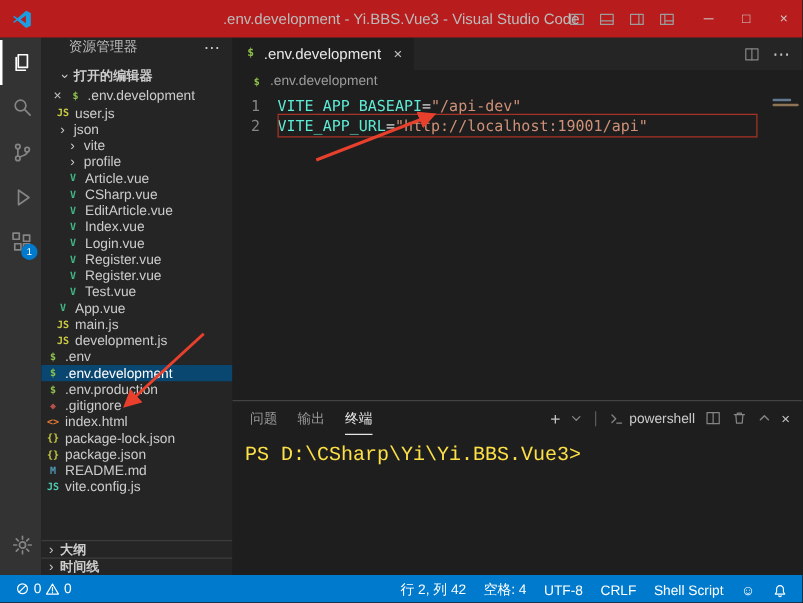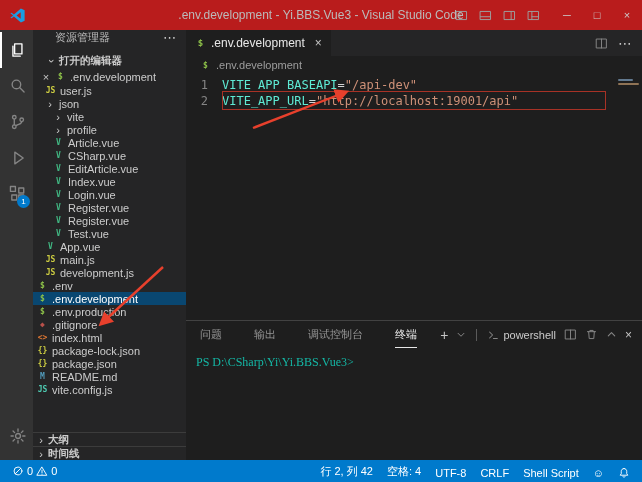--- a/index.html
+++ b/index.html
@@ -61,29 +61,29 @@
 .tok-variable{color:#5eead4}
 .tok-operator{color:#d4d4d4}
 .tok-string{color:#ce9178}
 .annotate-box{position:absolute;left:36px;right:10px;top:-2px;bottom:-1px;border:1px solid var(--annotation-box,#a83226);pointer-events:none}
 .minimap{width:26px;flex:none;position:relative}
 .mm-line{position:absolute;height:2px;border-radius:1px}
 
 
 .panel{height:140px;border-top:1px solid #424242;display:flex;flex-direction:column}
 .panel-head{height:27px;display:flex;align-items:center;padding:0 10px 0 14px;flex:none}
-.panel-tabs{display:flex;gap:32px;height:100%}
+.panel-tabs{display:flex;gap:16px;height:100%}
 .ptab{display:flex;align-items:center;font-size:11px;color:#969696;border-bottom:1px solid transparent}
 .ptab.active{color:#e7e7e7;border-bottom-color:#e7e7e7}
 .panel-actions{margin-left:auto;display:flex;align-items:center;gap:8px}
 .pa{display:flex;align-items:center;color:#c5c5c5;font-size:12px}
 .pa-plus{font-size:14px;line-height:1}
 .pa-divider{width:1px;height:12px;background:#5a5a5a;margin:0 2px}
 .ps-item{display:flex;align-items:center;gap:4px;font-size:11px;color:#cccccc}
-.term-body{padding:7px 0 0 10px;font-family:Liberation Serif, serif;font-size:12px;color:#14b8a6}
+.term-body{padding:7px 0 0 10px;font-family:Liberation Mono, monospace;font-size:16px;color:#fde047}
 
 
 .statusbar{height:22px;background:var(--accent,#007acc);display:flex;align-items:center;color:#ffffff;font-size:11px;padding:0 8px}
 .sb-item{display:flex;align-items:center;gap:3px;padding:0 4px;white-space:nowrap}
 .sb-right{margin-left:auto;display:flex;align-items:flex-end;gap:6px}
 .sb-ic{stroke:#ffffff;fill:none;stroke-width:1.1;stroke-linecap:round;stroke-linejoin:round}
 
 
 .annotations{position:absolute;inset:0;pointer-events:none;z-index:40}
 .arrow-line{stroke:var(--annotation,#e8402c);stroke-width:2.4;fill:none}
@@ -341,21 +341,20 @@
         <div class="mm-line" style="top:5px;left:2px;width:15px;background:#62798f"></div>
         <div class="mm-line" style="top:9px;left:2px;width:21px;background:#8f7355"></div>
       </div>
     </div>
 
     <div class="panel">
       <div class="panel-head">
         <div class="panel-tabs">
             <div class="ptab">问题</div>
             <div class="ptab">输出</div>
-            <div class="ptab">调试控制台</div>
             <div class="ptab active">终端</div>
           </div>
         <div class="panel-actions">
           <span class="pa pa-plus">+</span>
           <span class="pa">
               <svg class="icon-stroke" width="10" height="10" viewBox="0 0 12 12">
                 <path d="M2.5 4 6 7.5 9.5 4"></path>
               </svg>
             </span>
           <span class="pa-divider"></span>

